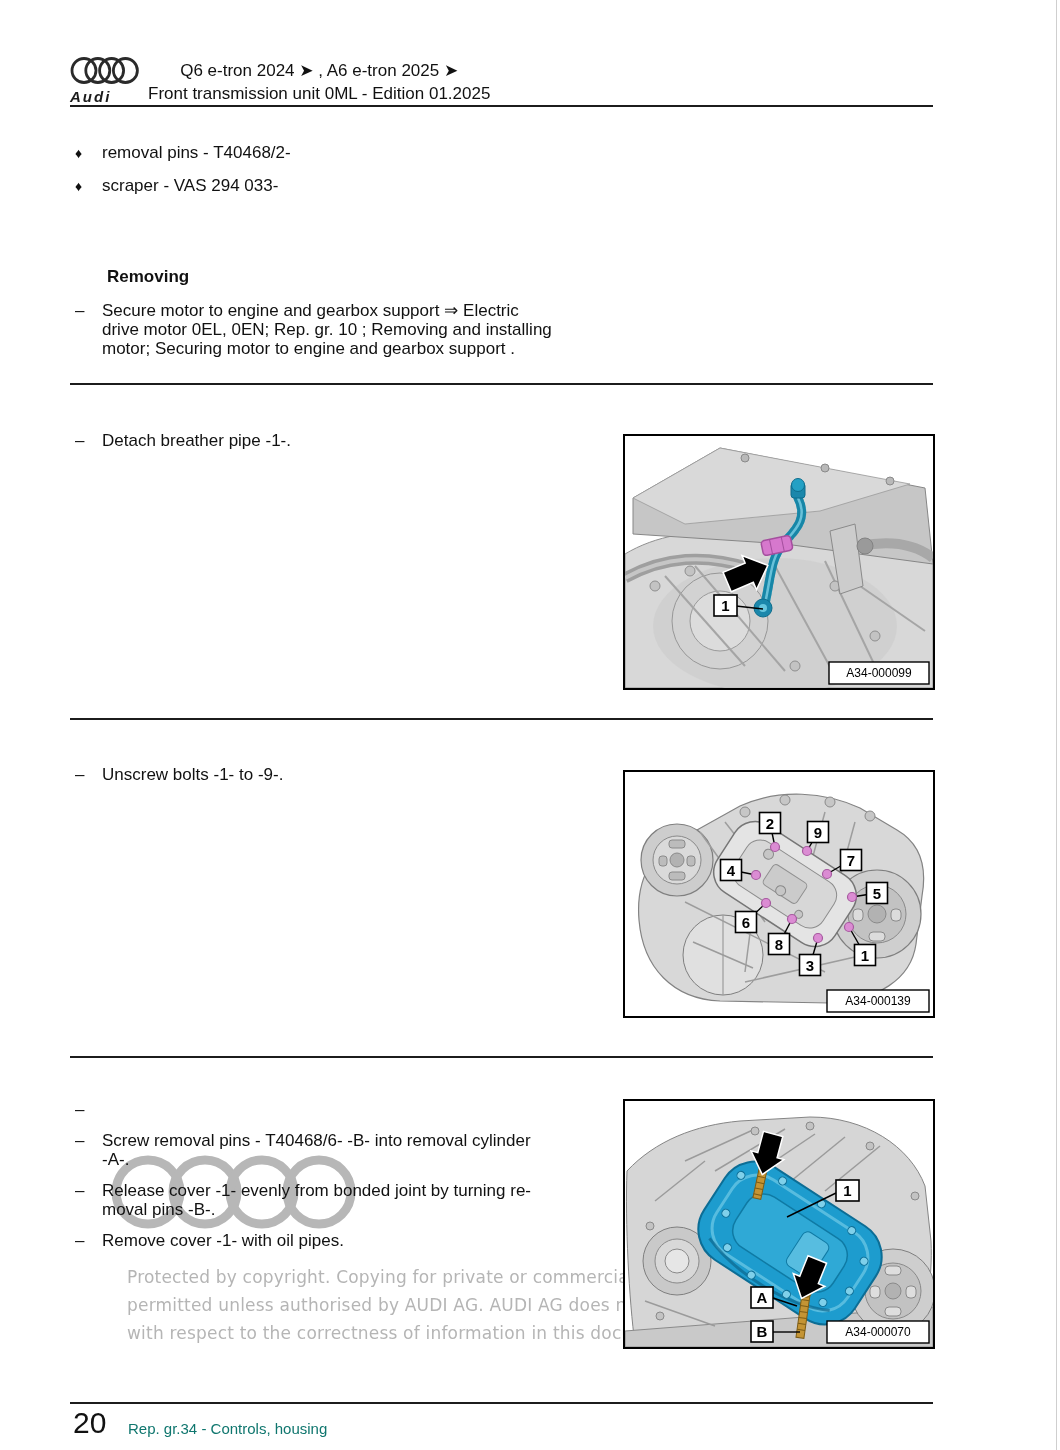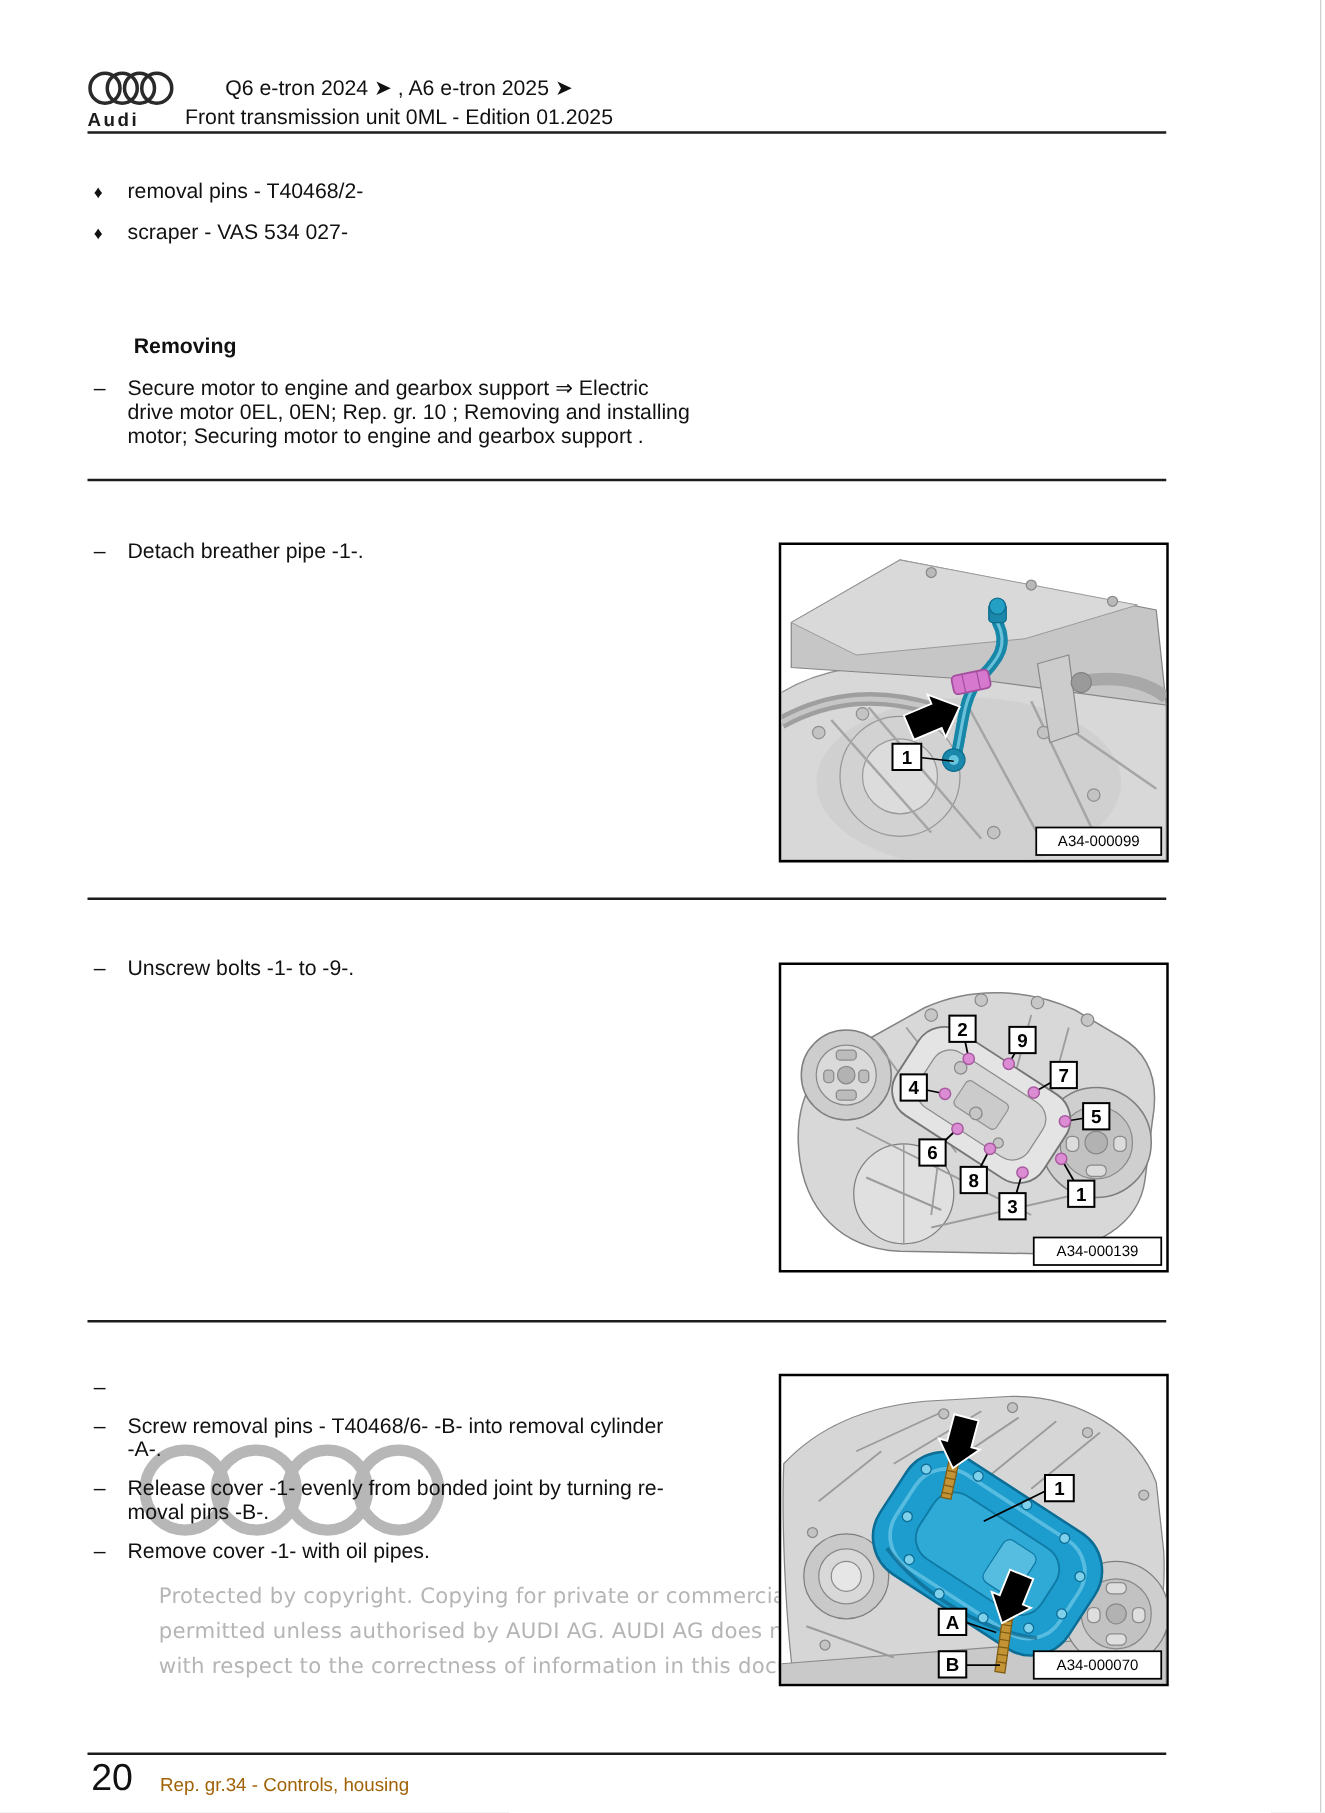--- a/index.html
+++ b/index.html
@@ -5,21 +5,21 @@
   html,body{margin:0;padding:0;background:#e9e9e9;}
   .page{
     position:relative;width:1060px;height:1450px;margin:0 auto;background:#ffffff;
     font-family:"Liberation Sans",sans-serif;color:#111;overflow:hidden;
   }
   .page-edge-right{position:absolute;top:0;right:3px;width:1px;height:100%;background:#cfcfcf;}
   .rule{position:absolute;left:70px;width:863px;height:2px;background:#1c1c1c;}
   
   .logo{position:absolute;left:70px;top:56px;width:72px;}
   .logo svg{display:block;}
-  .logo-word{font-weight:bold;font-size:15px;letter-spacing:2px;color:#1c1c1c;margin-top:2px;}
+  .logo-word{font-weight:bold;font-size:15px;letter-spacing:2px;color:#1c1c1c;margin-top:2px;font-style:italic;}
   .hdr-text{position:absolute;left:148px;top:59px;font-size:17px;line-height:23px;color:#111;text-align:center;}
   
   .tools{position:absolute;left:75px;top:143px;font-size:17px;line-height:19px;}
   .tool-item{display:flex;margin-bottom:13px;}
   .diamond{width:27px;flex:none;font-size:14px;padding-top:1px;}
   
   .section-heading{position:absolute;left:75px;top:267px;font-size:17px;font-weight:bold;margin-left:32px;}
   .dash-item{display:flex;font-size:17px;line-height:19px;}
   .dash-marker{width:27px;flex:none;}
   .dash-text{white-space:pre-line;}
@@ -34,21 +34,21 @@
            font-size:17px;line-height:28px;letter-spacing:.2px;color:#b5b5b5;z-index:0;white-space:nowrap;}
   
   .figure{position:absolute;left:623px;width:312px;border:2px solid #000;background:#fff;box-sizing:border-box;z-index:3;}
   .figure svg{display:block;}
   #fig-breather{top:434px;height:256px;}
   #fig-bolts{top:770px;height:248px;}
   #fig-cover{top:1099px;height:250px;}
   
   .footer-rule{top:1402px;}
   .page-number{position:absolute;left:73px;top:1406px;font-size:30px;color:#111;}
-  .footer-chapter{position:absolute;left:128px;top:1420px;font-size:15px;color:#a16207;}
+  .footer-chapter{position:absolute;left:128px;top:1420px;font-size:15px;color:#0f766e;}
   
   text.callout{font-family:"Liberation Sans",sans-serif;font-size:15px;font-weight:bold;fill:#000;}
   text.figcode{font-family:"Liberation Sans",sans-serif;font-size:12px;fill:#000;}
   rect.callout-box{fill:#fff;stroke:#000;stroke-width:1.6;}
   rect.code-box{fill:#fff;stroke:#000;stroke-width:1.4;}
   line.leader{stroke:#000;stroke-width:1.4;}
 </style>
 </head>
 <body>
 
@@ -72,21 +72,21 @@
   </div>
   <div class="rule" style="top:105px;"></div>
 
   <div class="tools">
     <div class="tool-item">
       <span class="diamond">♦</span>
       <span>removal pins - T40468/2-</span>
     </div>
     <div class="tool-item">
       <span class="diamond">♦</span>
-      <span>scraper - VAS 534 027-</span>
+      <span>scraper - VAS 294 033-</span>
     </div>
   </div>
 
   <div class="section-heading">Removing</div>
   <div class="dash-item step-intro">
     <span class="dash-marker">–</span>
     <span class="dash-text">Secure motor to engine and gearbox support ⇒  Electric
 drive motor 0EL, 0EN; Rep. gr.  10 ; Removing and installing
 motor; Securing motor to engine and gearbox support .</span>
   </div>

